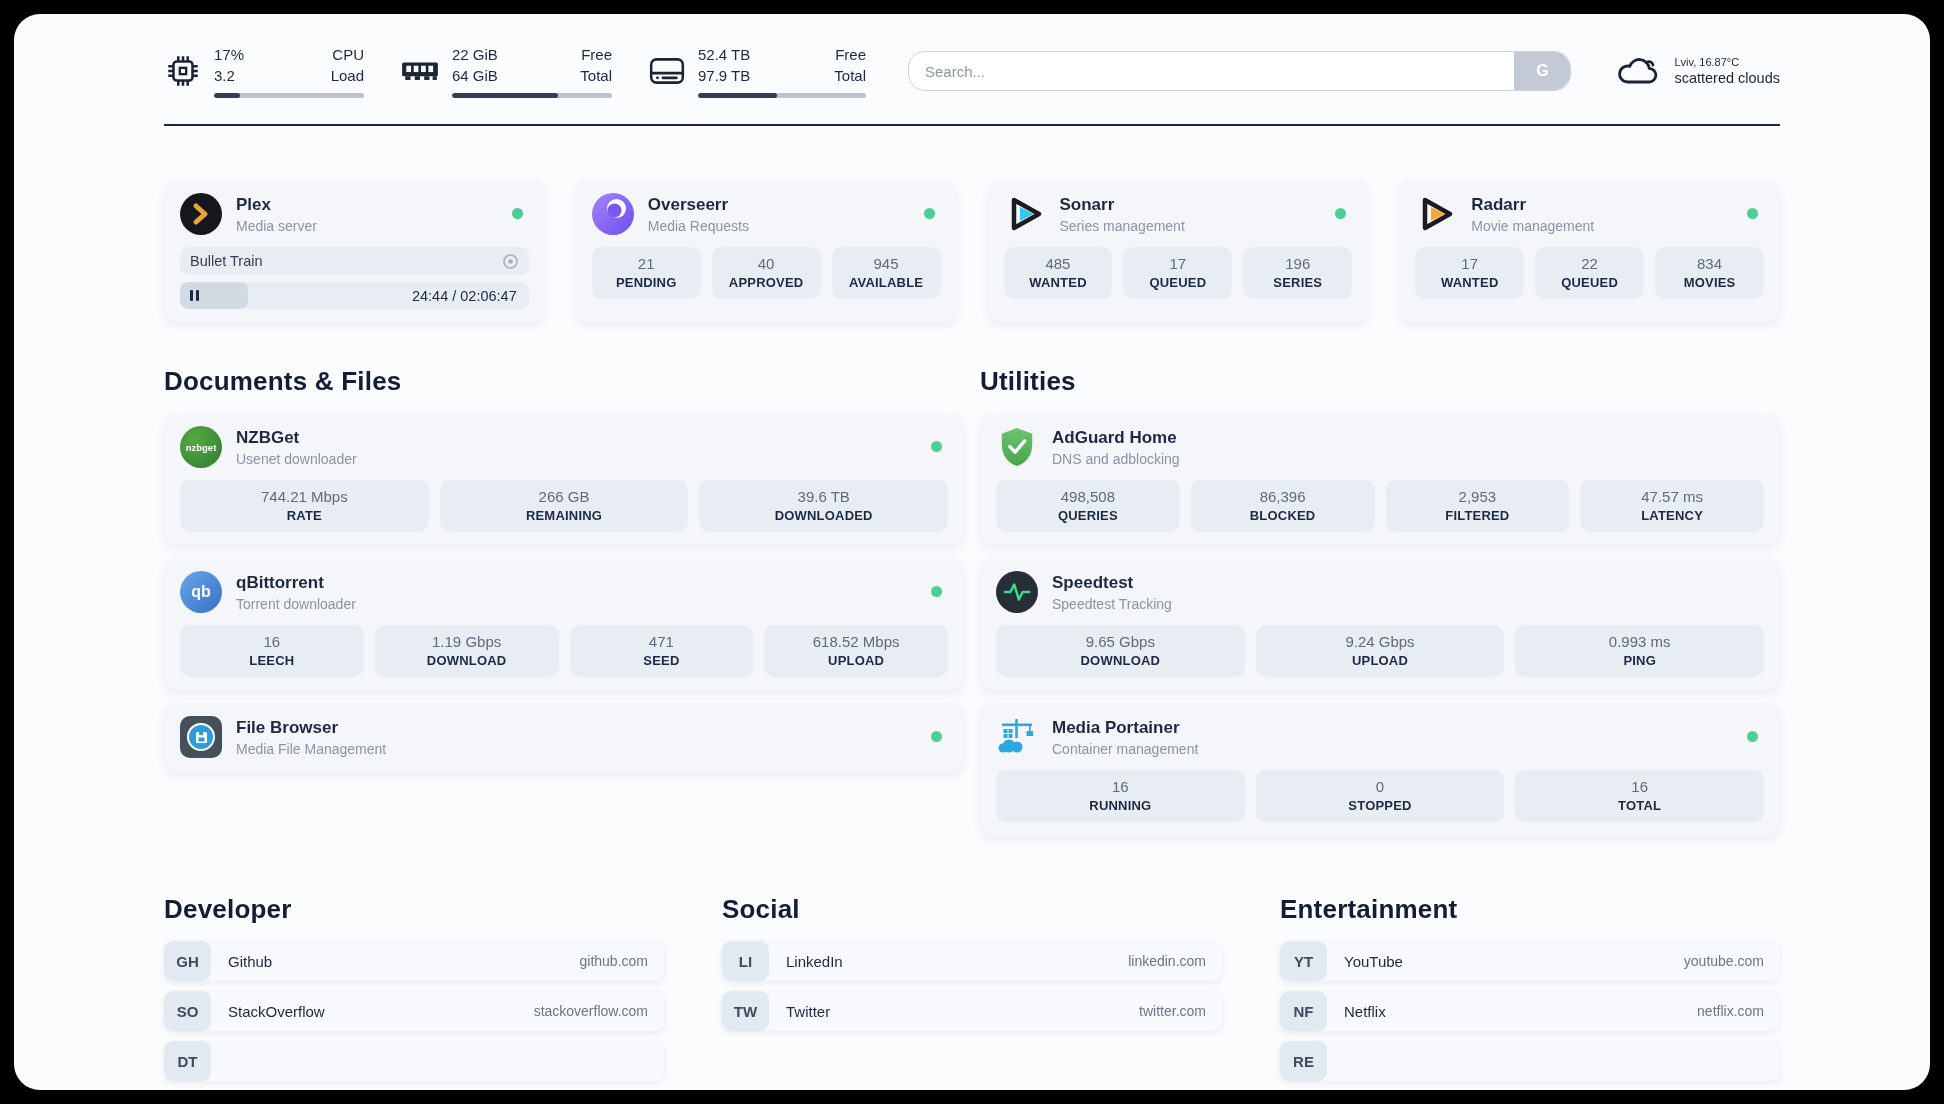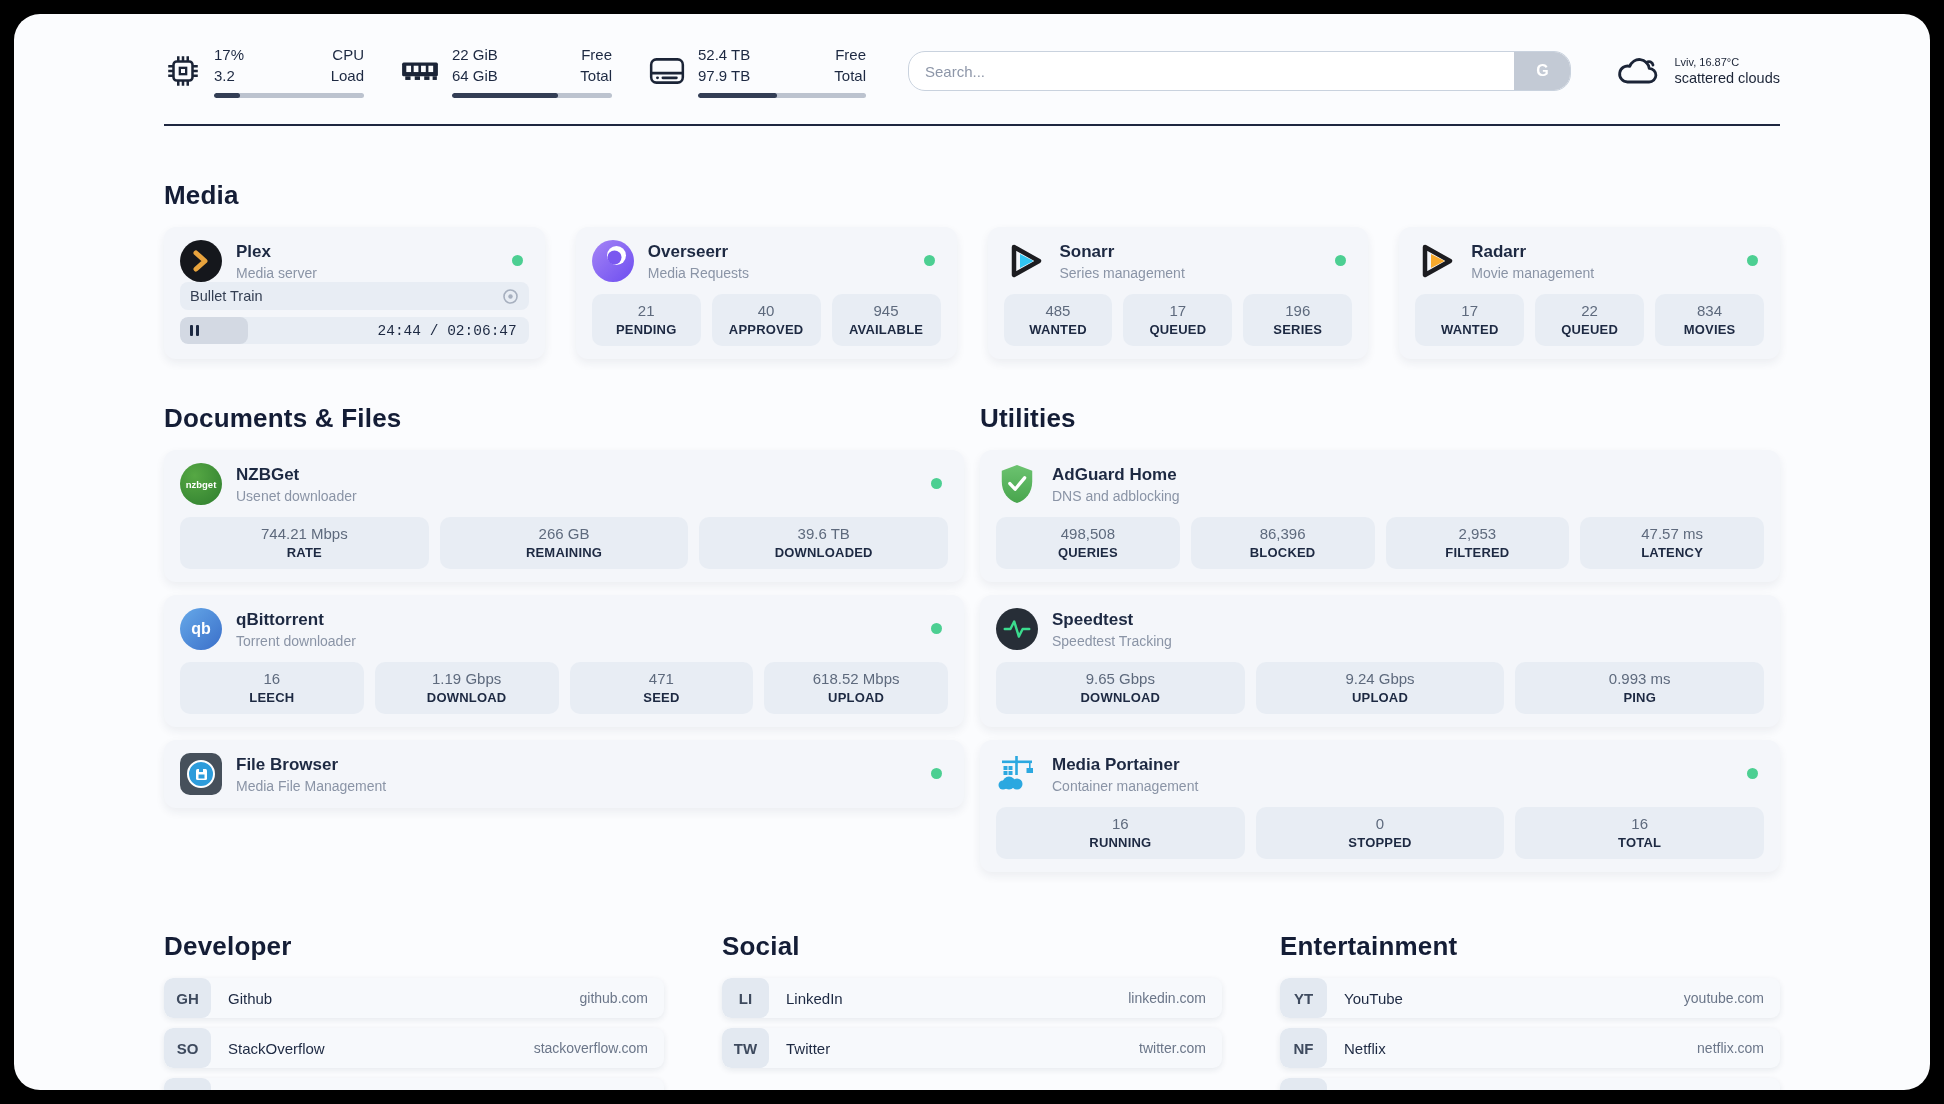--- a/index.html
+++ b/index.html
@@ -50,22 +50,22 @@
   .app-icon { width:42px; height:42px; flex:none; display:flex; align-items:center; justify-content:center; }
   .app-name { font-size:17px; font-weight:600; color:#1d2942; }
   .app-desc { font-size:14px; color:#8a94a6; margin-top:3px; }
   .dot { position:absolute; top:28px; right:22px; width:11px; height:11px; border-radius:50%; background:#4ccf92; }
   .tiles { display:flex; gap:11px; margin-top:12px; }
   .tile { flex:1; background:#e8edf4; border-radius:10px; padding:8px 6px 9px 6px; text-align:center; }
   .tile-value { font-size:15px; color:#5e6a7d; }
   .tile-label { font-size:13px; font-weight:700; color:#1d2942; margin-top:3px; letter-spacing:.2px; }
   
   .np-row { display:flex; align-items:center; justify-content:space-between; background:#e8edf4;
-            border-radius:8px; padding:4px 10px; font-size:14.5px; color:#333e52; height:28px; }
-  .pg-row { position:relative; background:#e8edf4; border-radius:8px; height:27px; margin-top:7px; overflow:hidden;font-family:Liberation Mono, monospace; }
+            border-radius:8px; padding:4px 10px; margin-top:12px; font-size:14.5px; color:#333e52; height:28px; }
+  .pg-row { position:relative; background:#e8edf4; border-radius:8px; height:27px; margin-top:7px; overflow:hidden; }
   .pg-fill { position:absolute; left:0; top:0; bottom:0; background:#d3d9e3; border-radius:8px;
              display:flex; align-items:center; padding-left:10px; gap:3px; }
   .pbar { width:3px; height:11px; background:#1d2942; border-radius:1px; display:inline-block; }
   .pg-time { position:absolute; right:12px; top:50%; transform:translateY(-50%);
              font-size:14.5px; color:#1d2942; font-weight:500; }
   
   .circ { border-radius:50%; width:42px; height:42px; display:flex; align-items:center; justify-content:center; }
   .plex-bg { background:#15171c; }
   .nzb-bg { background:radial-gradient(circle at 35% 30%, #56a844, #2e7d2e); }
   .nzb-txt { color:#fff; font-size:9.5px; font-weight:700; }
@@ -182,21 +182,20 @@
       <div>
         <div class="w1">Lviv, 16.87°C</div>
         <div class="w2">scattered clouds</div>
       </div>
     </div>
   </div>
 
   <div class="divider"></div>
 
   <div class="media-wrap">
-    <h2 class="section">Media</h2>
     <div class="grid4">
 
       <div class="card">
         <div class="card-head">
           <div class="app-icon circ plex-bg">
             <svg width="22" height="24" viewBox="0 0 22 24" fill="none" stroke="#e8a33d" stroke-width="5" stroke-linecap="round" stroke-linejoin="round">
               <path d="M6 4l9 8-9 8"></path>
             </svg>
           </div>
           <div class="app-meta">

